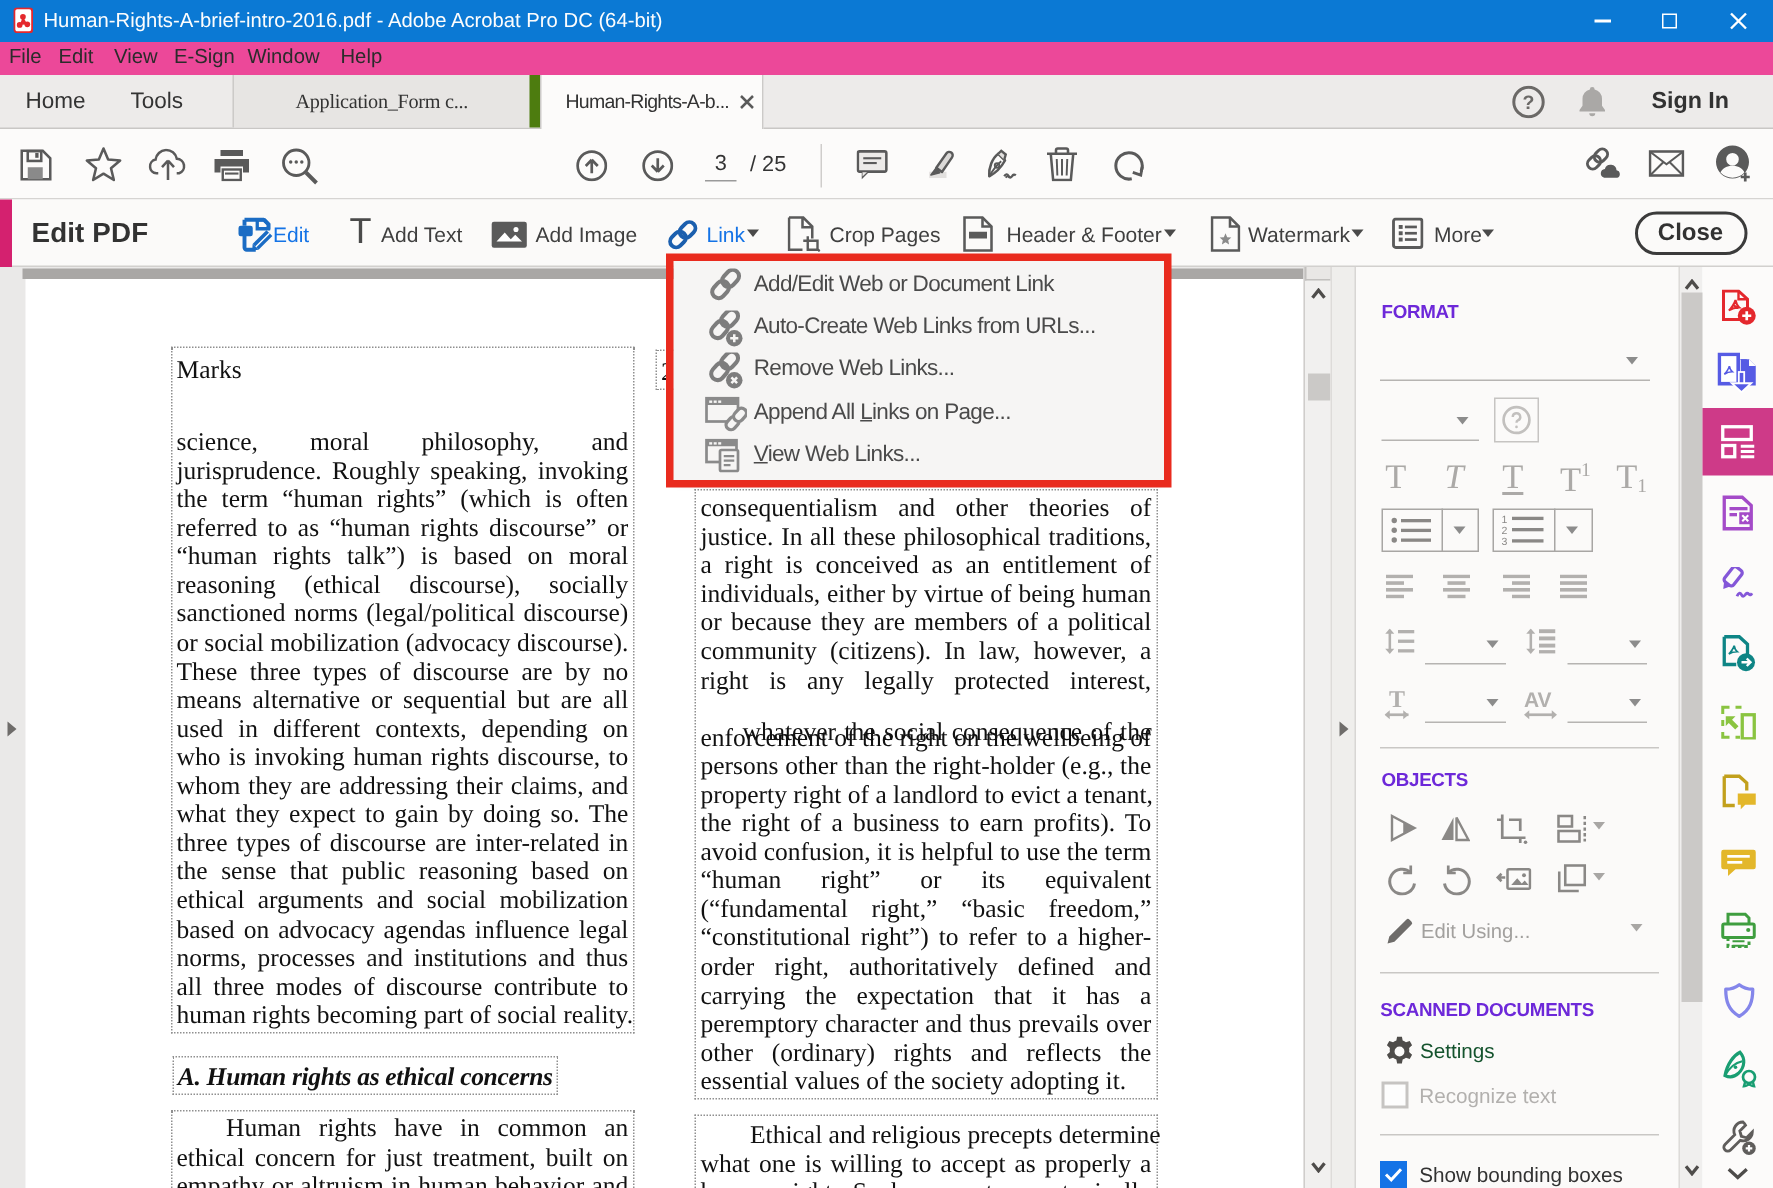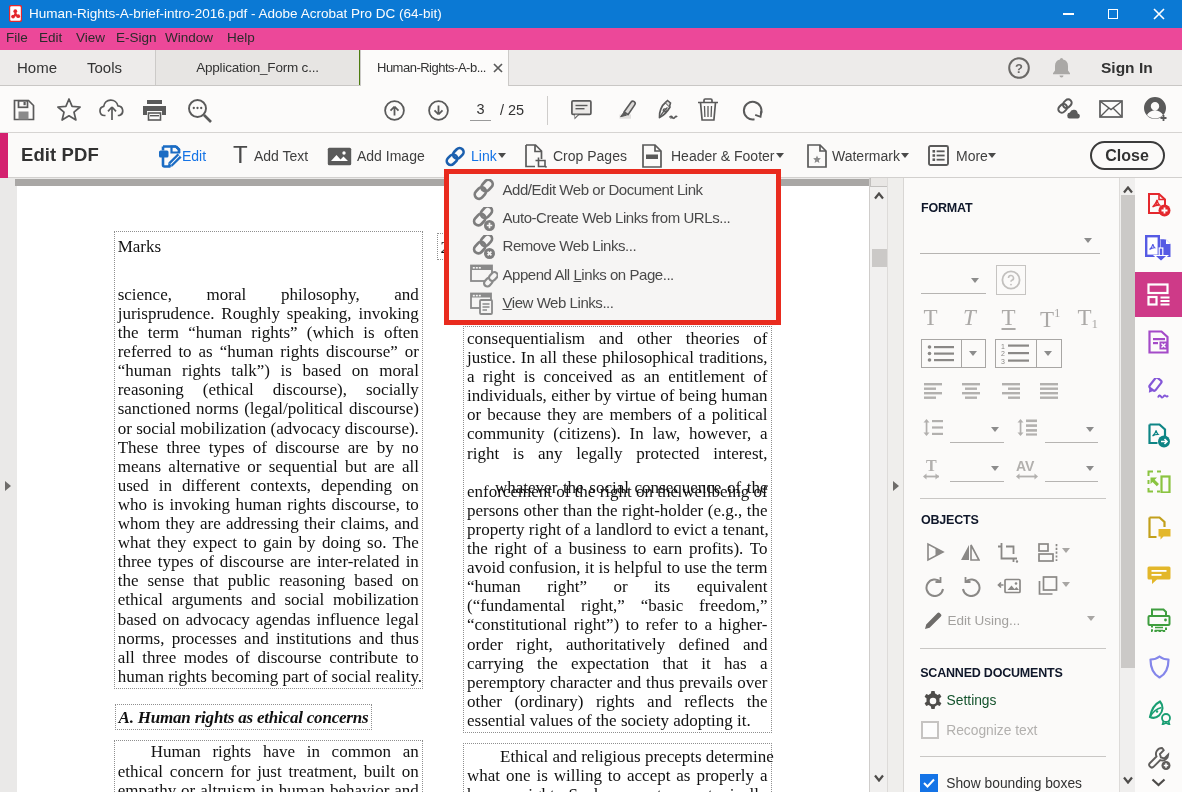--- a/index.html
+++ b/index.html
@@ -8,42 +8,42 @@
 .ab { position:absolute; }
 .serif { font-family:"Liberation Serif",serif; }
 
 #titlebar { left:0; top:0; width:1182px; height:28px; background:#0b79d4; color:#fff; }
 #title-text { left:29px; top:6px; font-size:13.5px; color:#fdfdfd; letter-spacing:0; }
 
 #menubar { left:0; top:28px; width:1182px; height:22px; background:#ec4899; font-size:13.5px; color:#2b2b2b; }
 #menubar span { position:absolute; top:2px; }
 
 #tabbar { left:0; top:50px; width:1182px; height:36px; background:#edebea; border-bottom:1px solid #c9c7c5; font-size:15px; color:#333; }
-.tab-inactive { left:155px; top:0; width:205px; height:35px; background:#e7e5e3; border-left:1px solid #cccac8; border-right:1px solid #4d7c0f; line-height:35px; text-align:center; font-size:13.5px; letter-spacing:-0.2px; }
+.tab-inactive { left:155px; top:0; width:205px; height:35px; background:#e7e5e3; border-left:1px solid #cccac8; border-right:7px solid #4d7c0f; line-height:35px; text-align:center; font-size:13.5px; letter-spacing:-0.2px;font-family:Liberation Serif, serif; }
 .tab-active { left:360px; top:0; width:149px; height:36px; background:#fcfbfa; border-left:1px solid #cccac8; border-right:1px solid #cccac8; line-height:35px; font-size:13px; letter-spacing:-0.5px; }
 
 #toolbar { left:0; top:86px; width:1182px; height:47px; background:#fcfbfa; border-bottom:1px solid #d6d4d2; }
 
 #editbar { left:0; top:133px; width:1182px; height:45px; background:#fbfaf9; border-bottom:1px solid #d2d0ce; }
 #editbar .lbl { position:absolute; top:15px; font-size:14px; color:#3f3f3f; }
 
 #docwrap { left:0; top:178px; width:869px; height:614px; background:#eae9e8; }
 #page { position:absolute; left:17px; top:8px; width:852px; height:606px; background:#ffffff; }
 #band { position:absolute; left:15px; top:1px; width:854px; height:7px; background:#a9a7a5; }
 .dbox { position:absolute; border:1px dotted #8f8f8f; }
 .dline { position:absolute; left:3px; right:3px; height:19.2px; line-height:19.2px; text-align:justify; text-align-last:justify; white-space:nowrap; }
 .dline.last { text-align-last:left; }
 .doctext { font-family:"Liberation Serif",serif; font-size:17px; color:#111; }
 
 #docscroll { left:869px; top:178px; width:18px; height:614px; background:#f1f0ef; border-left:1px solid #cfcdcb; }
 #collapse2 { left:887px; top:178px; width:17px; height:614px; background:#efeeec; border-left:1px solid #dddbd9; border-right:1px solid #d8d6d4; }
 #panel { left:904px; top:178px; width:215px; height:614px; background:#fbfaf9; font-size:14.5px; }
 #panelscroll { left:1119px; top:178px; width:16px; height:614px; background:#f0efee; border-left:1px solid #dddbd9; }
 #iconstrip { left:1135px; top:178px; width:47px; height:614px; background:#fcfbfa; }
-.hd { position:absolute; font-size:12.5px; font-weight:bold; color:#0f172a; letter-spacing:-0.2px; }
+.hd { position:absolute; font-size:12.5px; font-weight:bold; color:#6d28d9; letter-spacing:-0.2px; }
 .sep { position:absolute; height:1px; background:#c9c7c5; left:16px; width:186px; }
 .inputline { position:absolute; border-bottom:1px solid #b6b4b2; }
 .caret { position:absolute; width:0; height:0; border-left:4.5px solid transparent; border-right:4.5px solid transparent; border-top:5px solid #8c8c8c; }
 
 #dropdown { left:449px; top:174px; width:327px; height:146px; background:#f6f5f4; box-shadow:0 2px 5px rgba(0,0,0,.2); }
 #redrect { left:444px; top:169px; width:337px; height:156px; border:5px solid #e92b1e; }
 .mi { position:absolute; left:0; width:100%; height:28px; }
 .mi .txt { position:absolute; left:53.5px; top:4.5px; font-size:15px; letter-spacing:-0.45px; color:#4a4a4a; }
 .mi svg { position:absolute; left:23px; top:3px; }
 </style>

